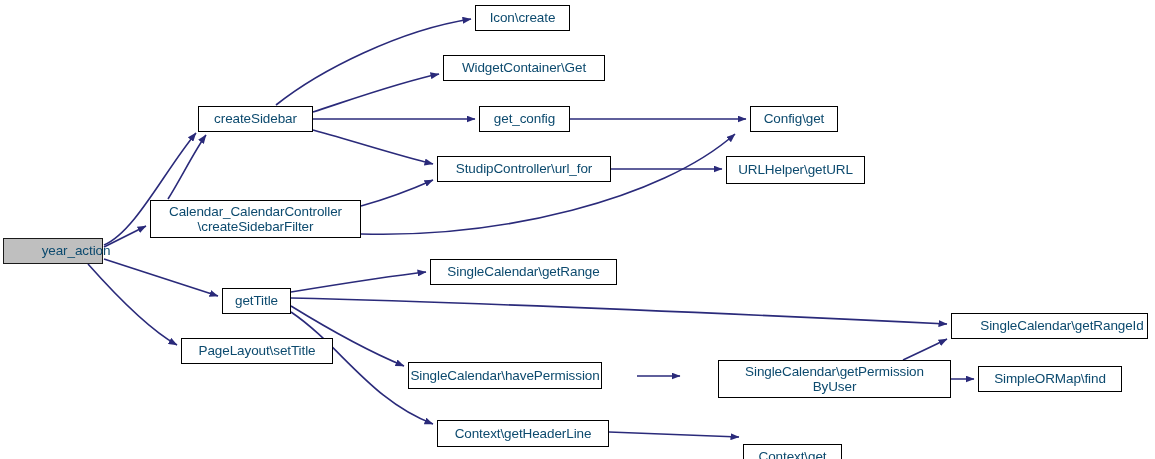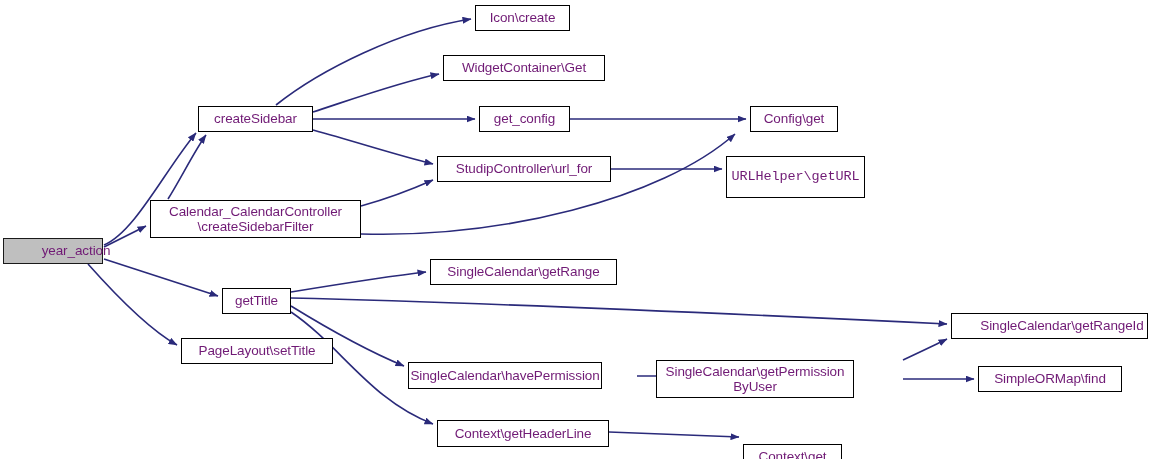--- a/index.html
+++ b/index.html
@@ -22,21 +22,21 @@
     top: 0;
     width: 1155px;
     height: 459px;
     pointer-events: none;
   }
   .node {
     position: absolute;
     box-sizing: border-box;
     border: 1px solid #000000;
     background: #ffffff;
-    color: #701a75;
+    color: #0c4a6e;
     display: flex;
     align-items: center;
     justify-content: center;
     text-align: center;
     line-height: 1.12;
     font-size: 13.5px;
     letter-spacing: -0.1px;
     white-space: pre;
     z-index: 2;
   }
@@ -84,23 +84,23 @@
       <div class="node" style="left: 198px; top: 106px; width: 115px; height: 26px;">createSidebar</div>
       <div class="node" style="left: 150px; top: 200px; width: 211px; height: 38px;">Calendar_CalendarController
 \createSidebarFilter</div>
       <div class="node" style="left: 222px; top: 288px; width: 69px; height: 26px;">getTitle</div>
       <div class="node" style="left: 181px; top: 338px; width: 152px; height: 26px;">PageLayout\setTitle</div>
       <div class="node" style="left: 475px; top: 5px; width: 95px; height: 26px;">Icon\create</div>
       <div class="node" style="left: 443px; top: 55px; width: 162px; height: 26px;">WidgetContainer\Get</div>
       <div class="node" style="left: 479px; top: 106px; width: 91px; height: 26px;">get_config</div>
       <div class="node" style="left: 437px; top: 156px; width: 174px; height: 26px;">StudipController\url_for</div>
       <div class="node" style="left: 750px; top: 106px; width: 88px; height: 26px;">Config\get</div>
-      <div class="node" style="left: 726px; top: 156px; width: 139px; height: 42px; font-family: Liberation Mono, monospace;">URLHelper\getURL</div>
+      <div class="node" style="left: 726px; top: 156px; width: 139px; height: 28px;">URLHelper\getURL</div>
       <div class="node" style="left: 430px; top: 259px; width: 187px; height: 26px;">SingleCalendar\getRange</div>
       <div class="node" style="left: 408px; top: 362px; width: 194px; height: 27px;">SingleCalendar\havePermission</div>
       <div class="node" style="left: 437px; top: 420px; width: 172px; height: 27px;">Context\getHeaderLine</div>
       <div class="node" style="left: 743px; top: 444px; width: 99px; height: 26px;">Context\get</div>
-      <div class="node" style="left: 656px; top: 360px; width: 198px; height: 38px;">SingleCalendar\getPermission
+      <div class="node" style="left: 718px; top: 360px; width: 233px; height: 38px;">SingleCalendar\getPermission
 ByUser</div>
       <div class="node" style="left: 951px; top: 313px; width: 197px; height: 26px; padding-left: 25px;">SingleCalendar\getRangeId</div>
       <div class="node" style="left: 978px; top: 366px; width: 144px; height: 26px;">SimpleORMap\find</div>
     </div>
 </div>
 
 </body></html>

